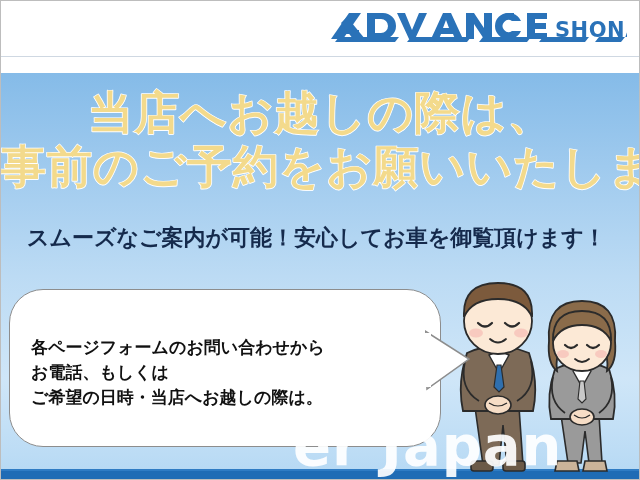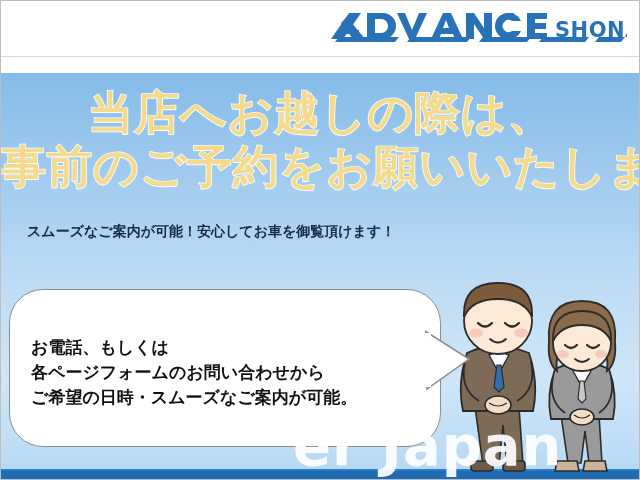--- a/index.html
+++ b/index.html
@@ -101,21 +101,21 @@
     top: 68px;
     font-size: 45px;
     line-height: 52px;
   }
 
   
   .subtitle {
     position: absolute;
     left: 26px;
     top: 150px;
-    font-size: 14px;
+    font-size: 22px;
     font-weight: bold;
     color: #152a4c;
     letter-spacing: 0px;
     white-space: nowrap;
   }
 
   
   .bubble {
     position: absolute;
     left: 8px;
@@ -297,23 +297,23 @@
     <div class="bubble-tail">
       <svg width="46" height="70" viewBox="0 0 46 70">
         <path d="M0 2 L44 30 L2 60 Z" fill="#ffffff" stroke="#8d8d8d" stroke-width="1.5"></path>
         <rect x="-4" y="4" width="10" height="54" fill="#ffffff"></rect>
       </svg>
     </div>
 
     <div class="bubble"></div>
 
     <div class="bubble-text">
+      <span class="bubble-line">各ページフォームのお問い合わせから</span>
       <span class="bubble-line">お電話、もしくは</span>
-      <span class="bubble-line">各ページフォームのお問い合わせから</span>
-      <span class="bubble-line">ご希望の日時・スムーズなご案内が可能。</span>
+      <span class="bubble-line">ご希望の日時・当店へお越しの際は。</span>
     </div>
 
     <div class="watermark">er Japan</div>
 
     <div class="bottom-bar-edge"></div>
     <div class="bottom-bar"></div>
   </div>
 
 </div>
 

